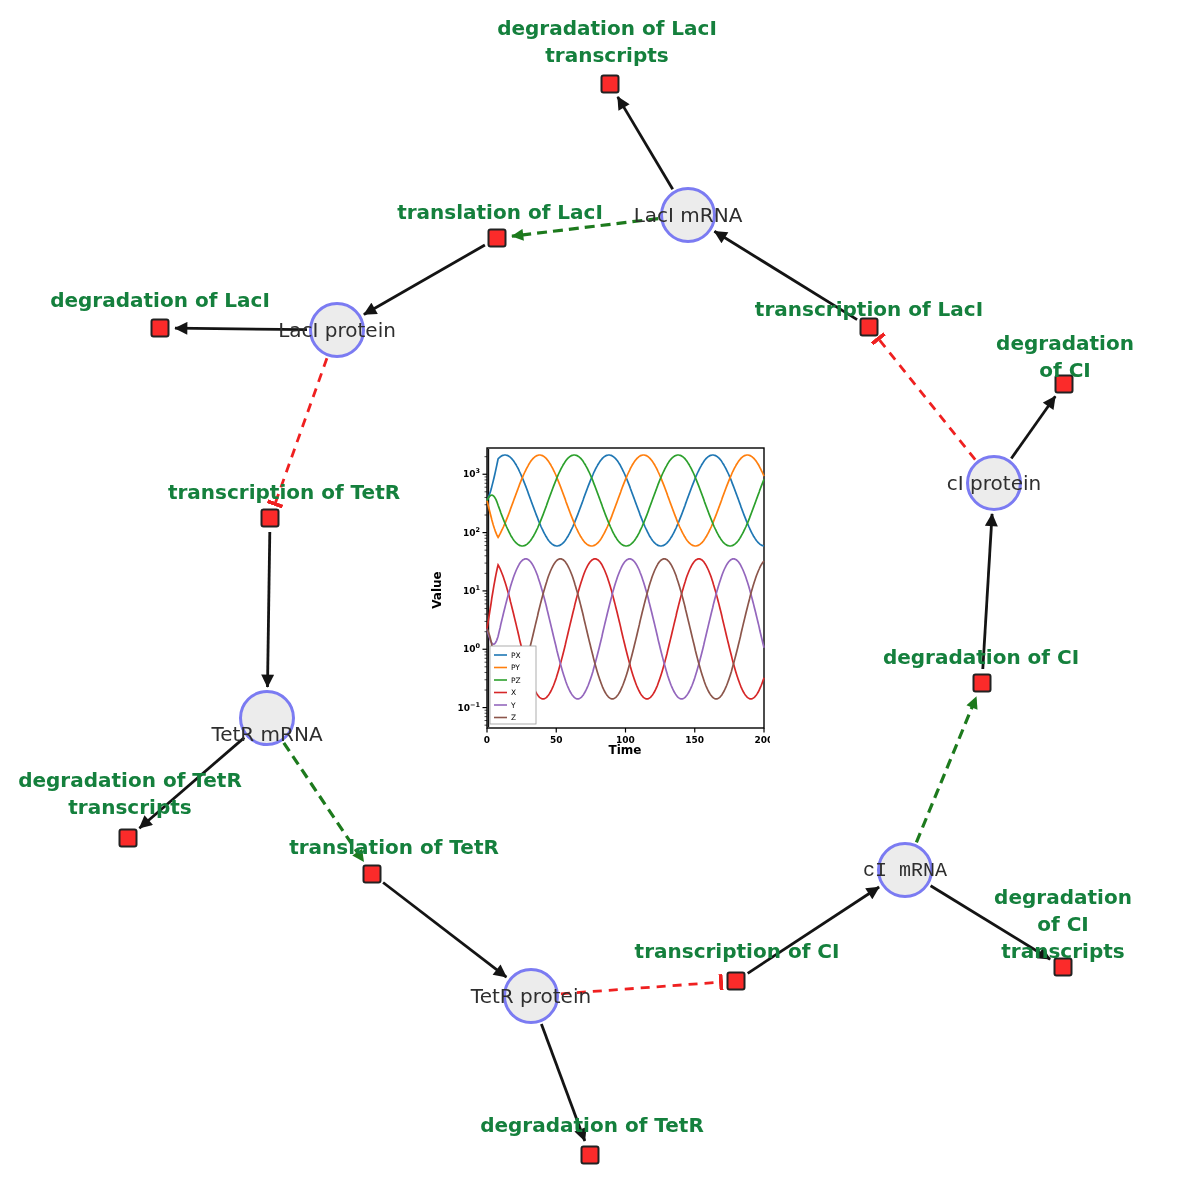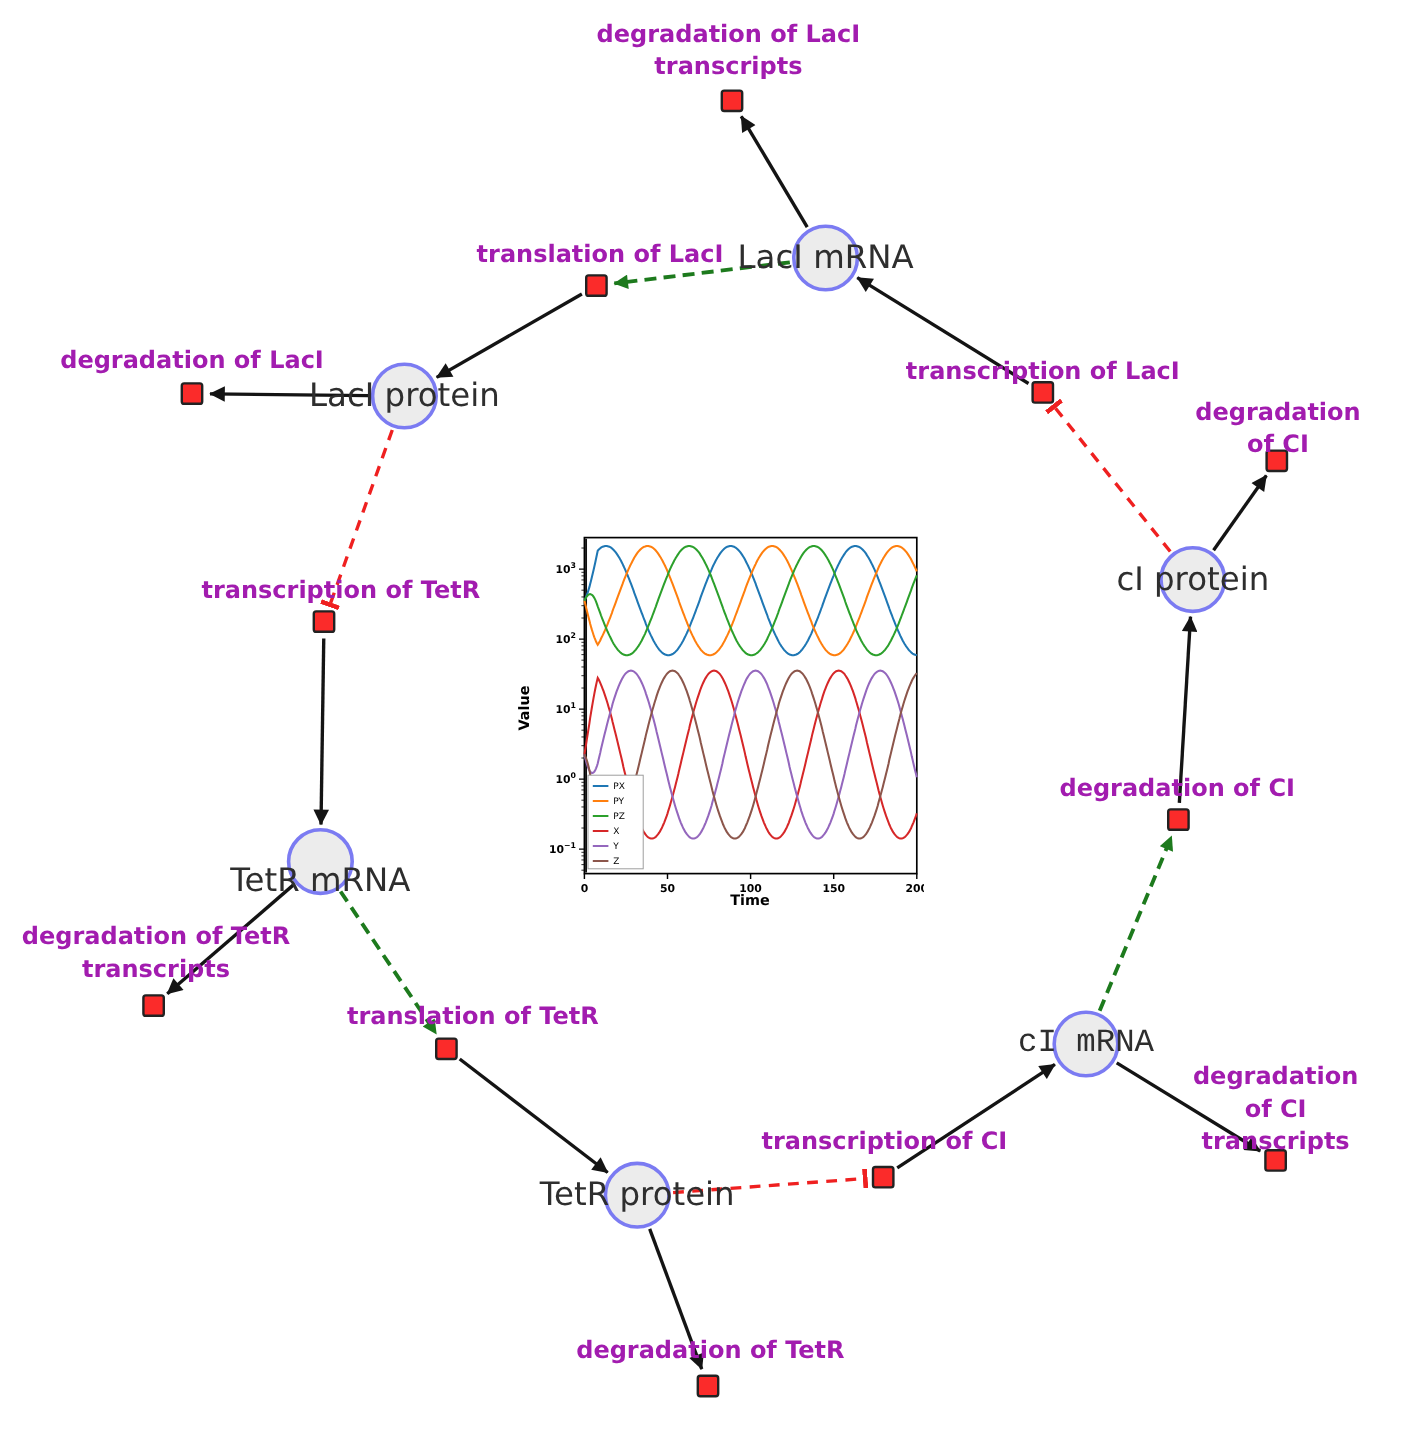--- a/index.html
+++ b/index.html
@@ -1,26 +1,26 @@
 <!DOCTYPE html>
 <html><head>
 <meta charset="utf-8">
 <style>
   html,body{margin:0;padding:0;background:#ffffff;font-family:"DejaVu Sans","Liberation Sans",sans-serif;}
   #canvas{position:relative;width:1189px;height:1200px;background:#ffffff;overflow:hidden;}
   #edge-layer{position:absolute;left:0;top:0;}
   #node-layer{position:absolute;left:0;top:0;width:100%;height:100%;pointer-events:none;}
   .species-node{position:absolute;width:56px;height:56px;border-radius:50%;background:#ececec;
     border:3px solid #7b7bf2;transform:translate(-50%,-50%);box-sizing:border-box;pointer-events:auto;}
-  .species-label{position:absolute;transform:translate(-50%,-50%);font-size:27px;color:#2e2e2e;
+  .species-label{position:absolute;transform:translate(-50%,-50%);font-size:20px;color:#2e2e2e;
     white-space:nowrap;pointer-events:none;}
   .reaction-node{position:absolute;width:19px;height:19px;background:#fb2b2a;border:2.5px solid #222222;
     border-radius:3px;transform:translate(-50%,-50%);box-sizing:border-box;pointer-events:auto;}
   .reaction-label{position:absolute;transform:translate(-50%,-50%);font-weight:bold;font-size:20px;
-    color:#a21caf;white-space:pre-line;text-align:center;line-height:1.35;pointer-events:none;}
+    color:#15803d;white-space:pre-line;text-align:center;line-height:1.35;pointer-events:none;}
   #chart{position:absolute;left:425px;top:440px;width:345px;height:322px;background:#ffffff;}
   #chart .axis-label{position:absolute;font-weight:bold;font-size:12px;color:#000;}
   #chart .axis-label.y{left:12px;top:150px;transform:translate(-50%,-50%) rotate(-90deg);}
   #chart .axis-label.x{left:200px;top:303px;transform:translate(-50%,0);}
 </style>
 </head>
 <body>
 
 <div id="canvas">
   <svg id="edge-layer" width="1189" height="1200" viewBox="0 0 1189 1200">

